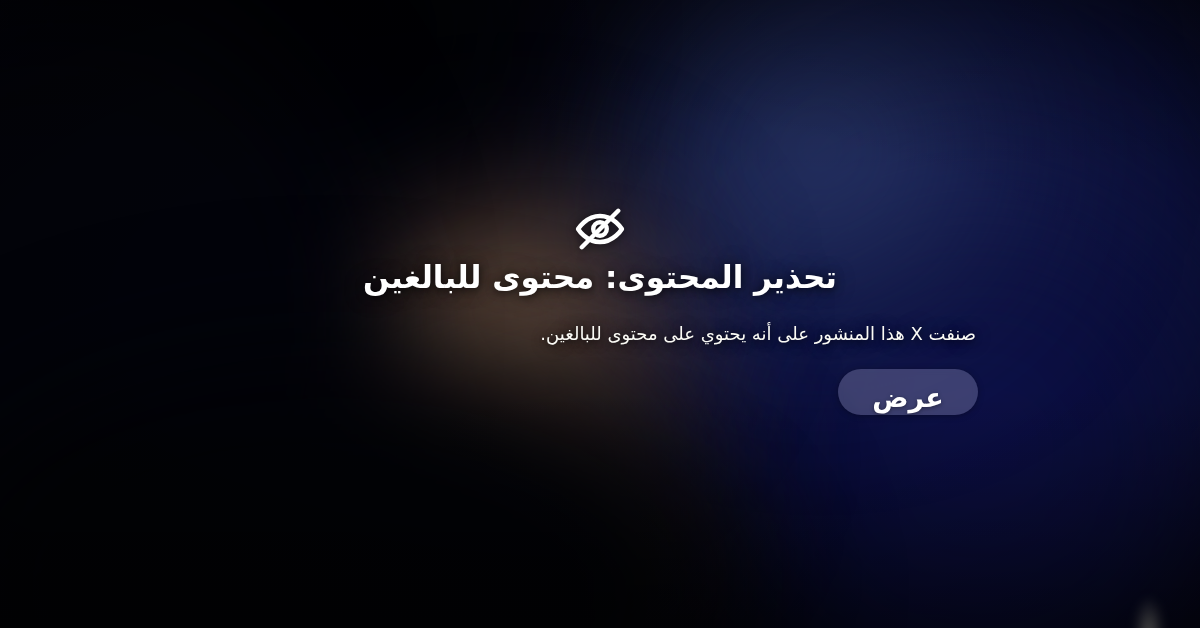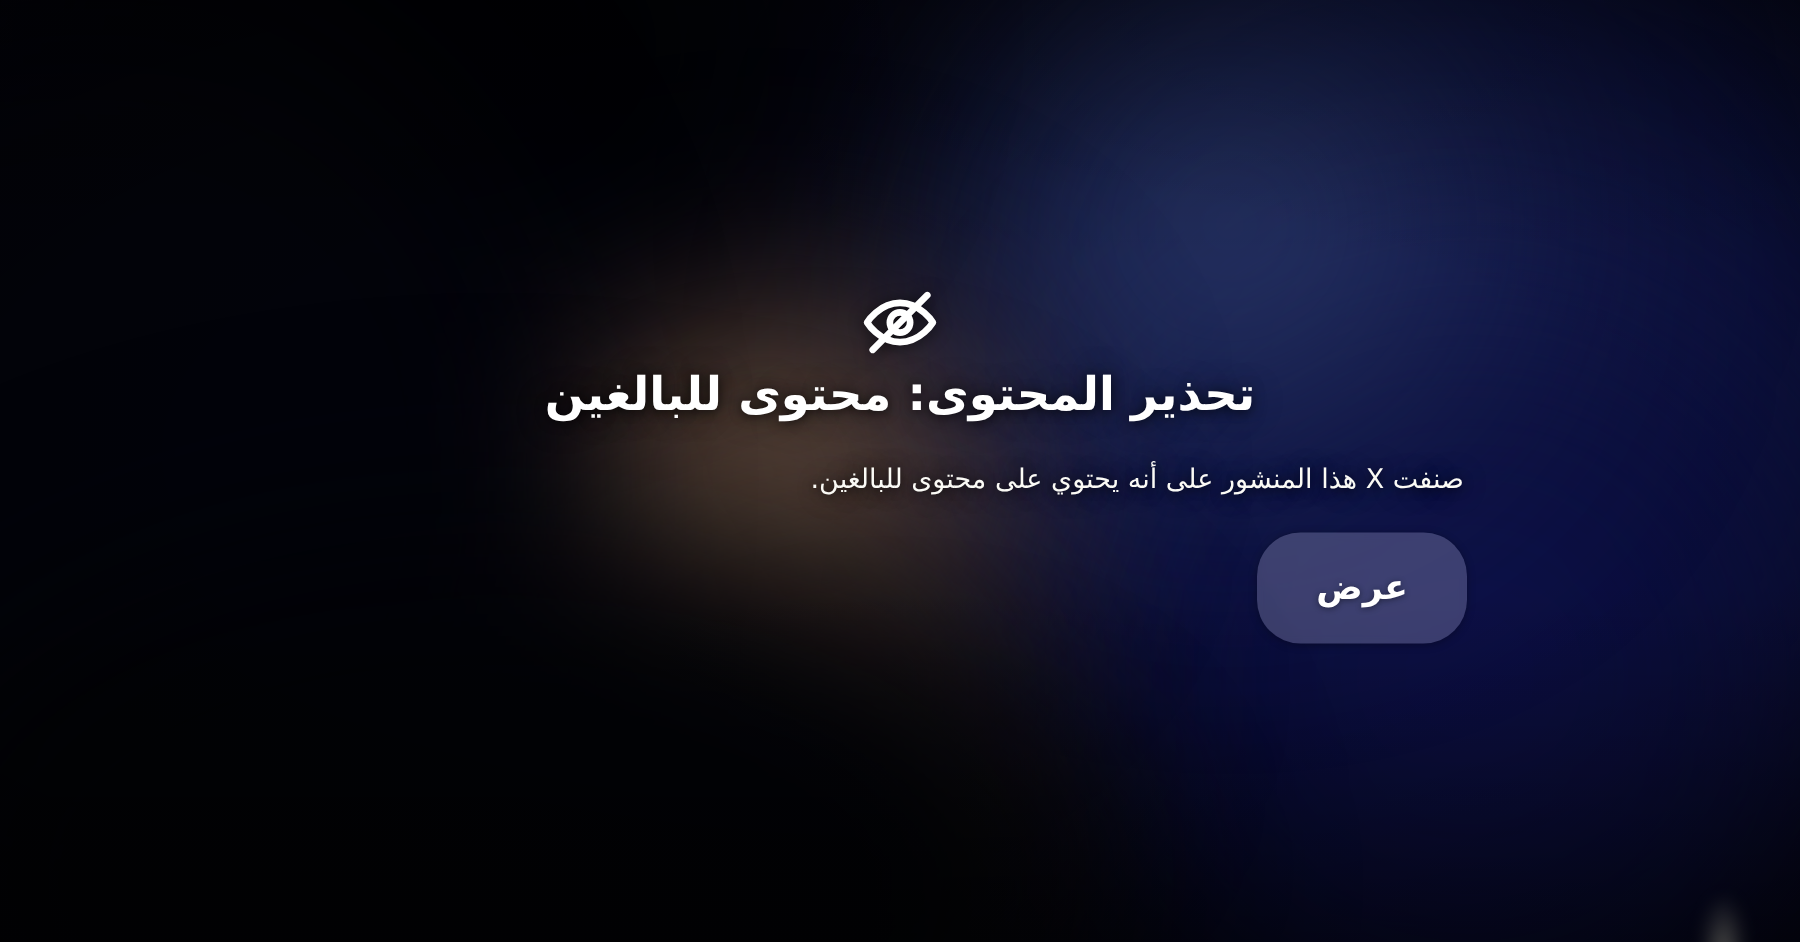--- a/index.html
+++ b/index.html
@@ -142,28 +142,28 @@
   }
 
   
   #action-row {
     margin-top:22px;
     display:flex;
     justify-content:flex-start; 
   }
   #view-button {
     min-width:140px;
-    height:74px;
+    height:46px;
     padding:0 30px;
     border:none;
     border-radius:29px;
     background:rgba(171,171,214,0.30);
     color:#ffffff;
     font-family:inherit;
-    font-size:23px;
+    font-size:27px;
     font-weight:700;
     line-height:58px;
     text-align:center;
     cursor:pointer;
     backdrop-filter:blur(3px);
     box-shadow:0 1px 6px rgba(0,0,0,.30);
     text-shadow:0 1px 4px rgba(0,0,0,.45);
   }
 </style>
 </head>

